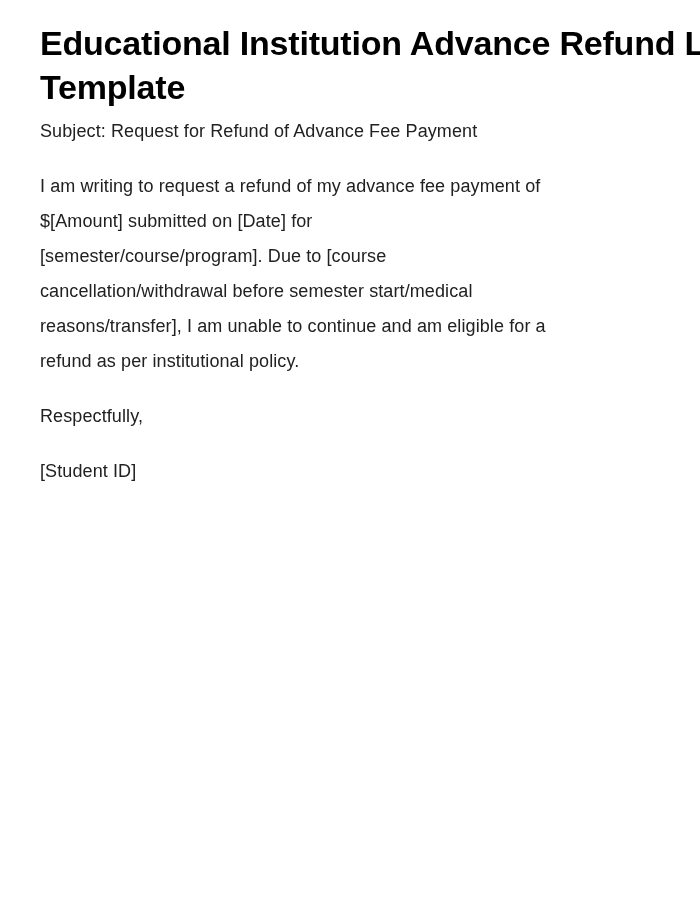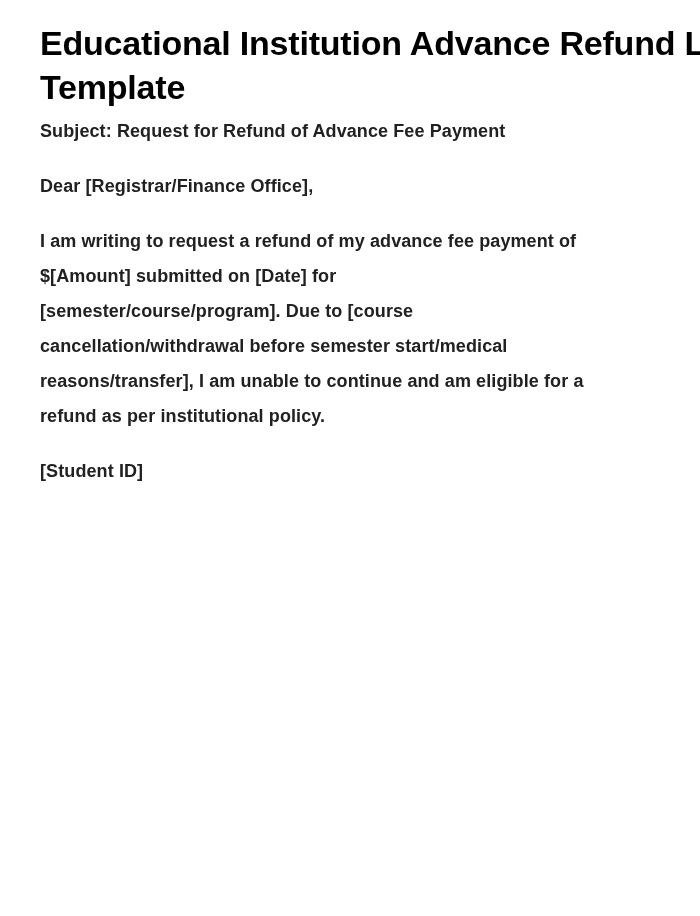--- a/index.html
+++ b/index.html
@@ -27,46 +27,46 @@
     line-height: 44px;
     font-weight: 700;
     color: #000000;
     white-space: pre;
     letter-spacing: -0.2px;
   }
   p.doc-para {
     margin: 20px 0;
     font-size: 18px;
     line-height: 35px;
-    font-weight: 700;
+    font-weight: 400;
     color: #212121;
     white-space: pre;
     letter-spacing: 0.1px;
   }
   p.doc-para.subject {
     margin-top: 0;
   }
 </style>
 </head>
 <body>
 
 <div class="page">
   <h1 class="doc-title">Educational Institution Advance Refund Letter
 Template</h1>
 
   <p class="doc-para subject">Subject: Request for Refund of Advance Fee Payment</p>
 
-  <p class="doc-para">Dear [Registrar/Finance Office],</p>
 
   <p class="doc-para">I am writing to request a refund of my advance fee payment of
 $[Amount] submitted on [Date] for
 [semester/course/program]. Due to [course
 cancellation/withdrawal before semester start/medical
 reasons/transfer], I am unable to continue and am eligible for a
 refund as per institutional policy.</p>
 
 
 
+  <p class="doc-para">Respectfully,</p>
 
 
   <p class="doc-para">[Student ID]</p>
 
 </div>
 
 </body></html>

